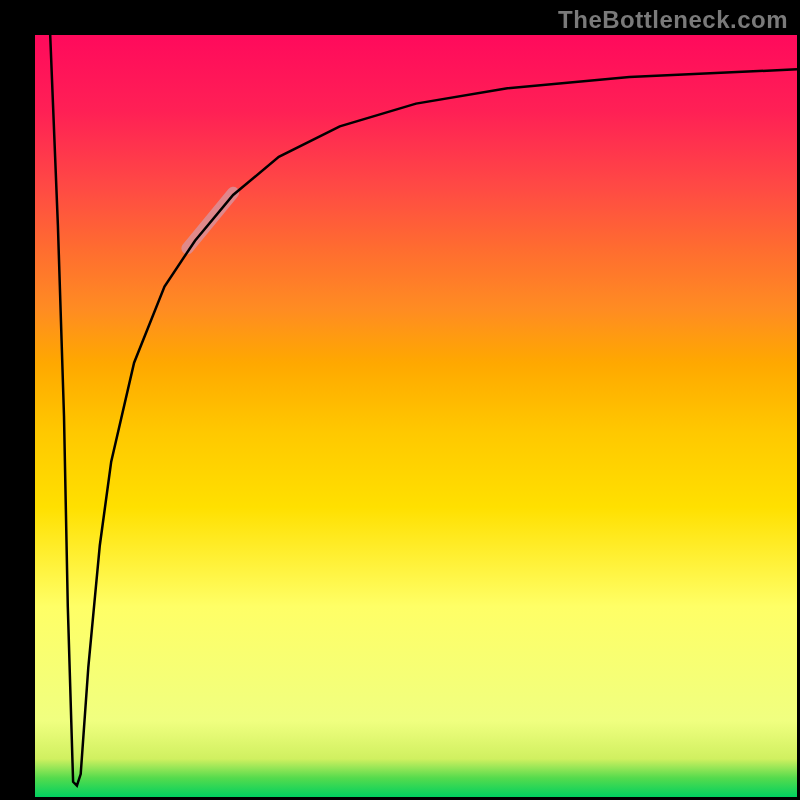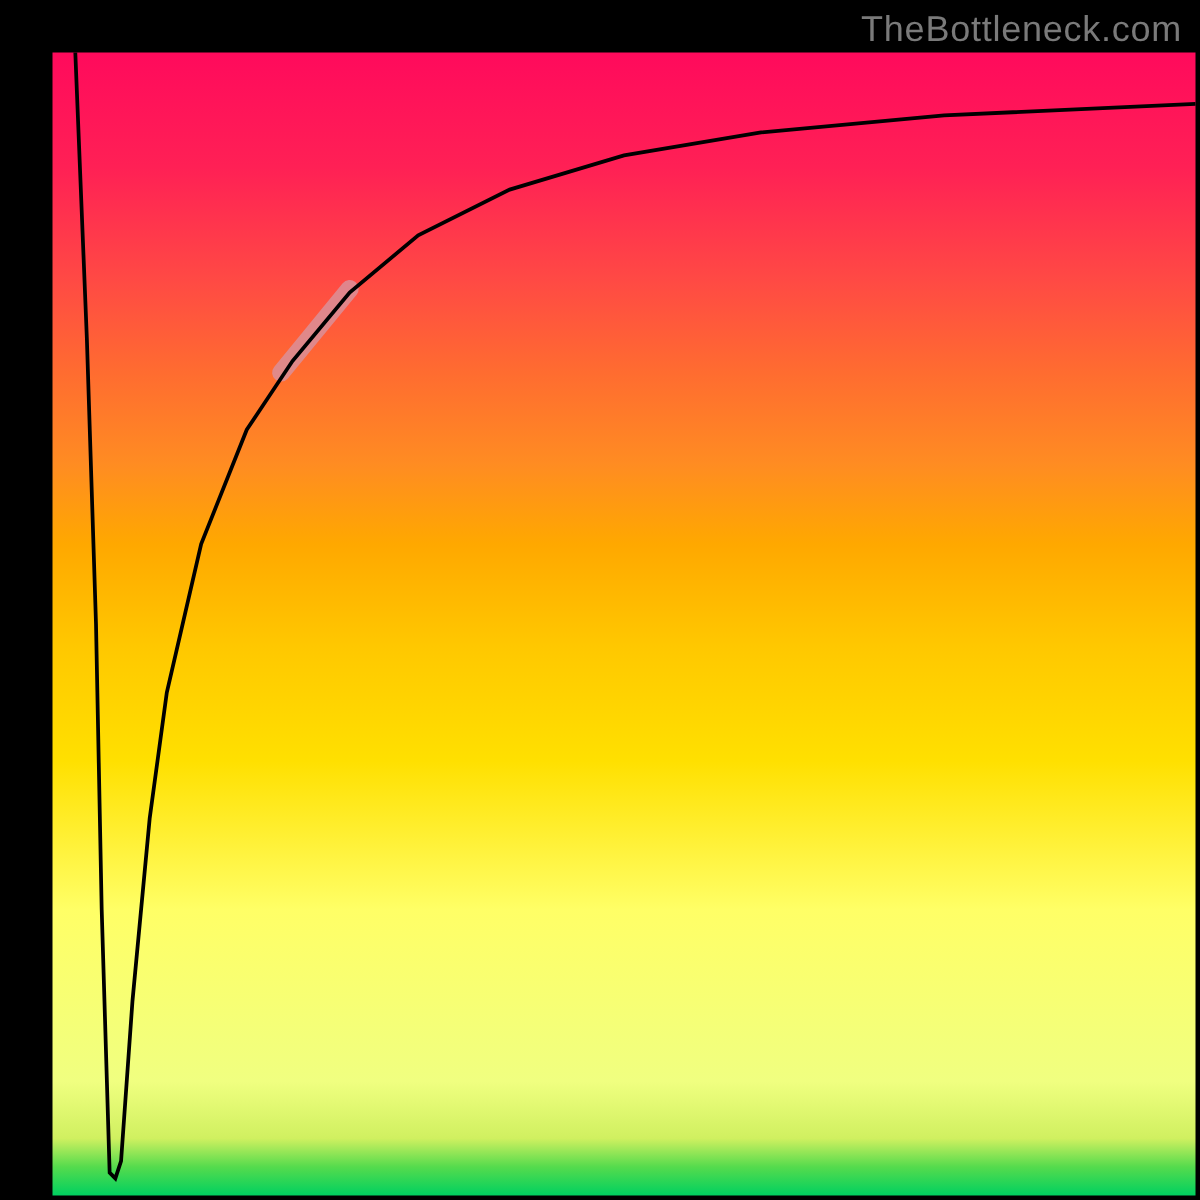--- a/index.html
+++ b/index.html
@@ -33,21 +33,21 @@
       #ff2055 90%,
       #ff0a5c 100%
     );
   }
   .source-label {
     position: absolute;
     top: 6px;
     right: 12px;
     color: #7a7a7a;
     font-size: 24px;
-    font-weight: 400;
+    font-weight: 700;
     letter-spacing: 0.5px;
     user-select: none;
   }
   svg.curve-layer {
     position: absolute;
     left: 0;
     top: 0;
     width: 800px;
     height: 800px;
     pointer-events: none;

